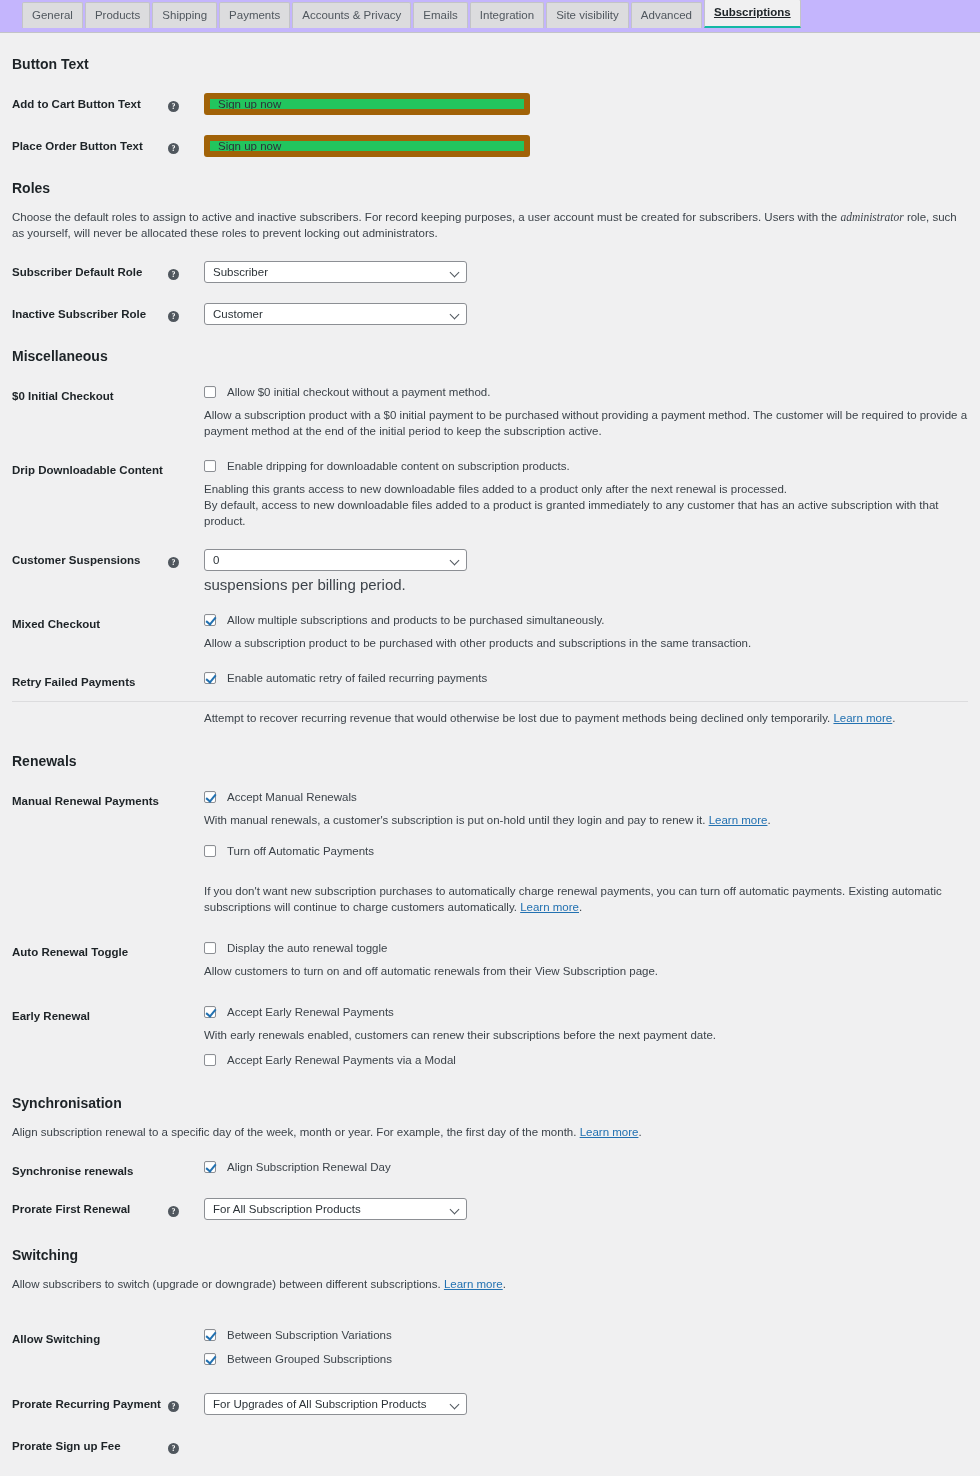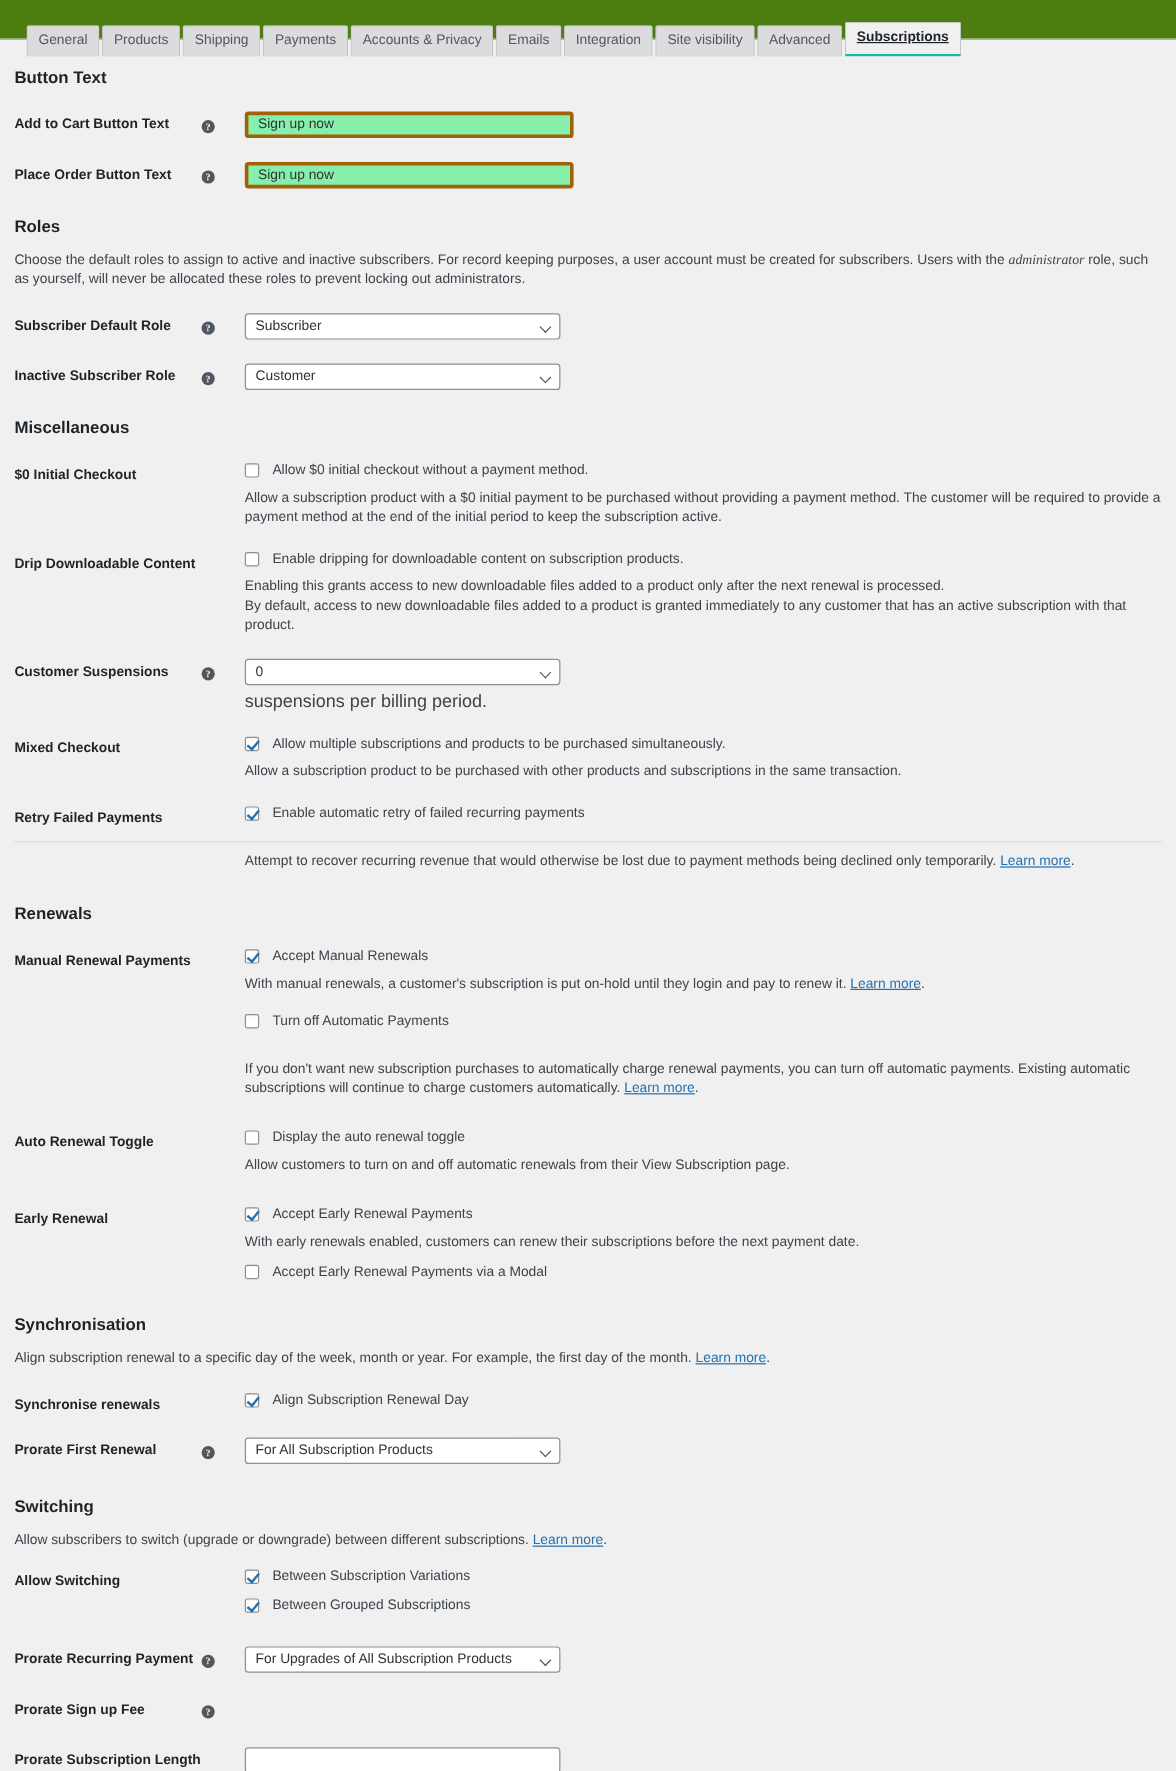--- a/index.html
+++ b/index.html
@@ -8,25 +8,25 @@
     background: #f0f0f1;
     width: 980px;
     font-family: "Liberation Sans", sans-serif;
     color: #3c434a;
     -webkit-font-smoothing: antialiased;
   }
   body { width: 980px; min-height: 1476px; position: relative; }
 
   
   .tab-wrap {
-    padding: 19px 0 0 22px;
+    padding: 0 0 0 22px;
     border-bottom: 1px solid #c3c4c7;
     height: 33px;
     position: relative;
-    background: #4d7c0f;
+    background: #c4b5fd;
   }
   .tab-list { display: flex; align-items: flex-end; gap: 2px; height: 27px; }
   .tab {
     display: inline-block;
     padding: 5px 9px 6px;
     font-size: 11.5px;
     line-height: 14px;
     font-weight: 400;
     color: #50575e;
     background: #dcdcde;
@@ -100,29 +100,29 @@
     font-weight: 700;
     font-family: "Liberation Serif", serif;
     cursor: help;
     vertical-align: middle;
     user-select: none;
   }
   .field-col { flex: 1 1 auto; padding-left: 24px; }
 
   
   input.text-input {
-    width: 274px;
+    width: 326px;
     height: 22px;
     font-size: 11.5px;
     font-family: "Liberation Sans", sans-serif;
     color: #2c3338;
     padding: 1px 8px;
-    border: 3px solid #a16207;
+    border: 6px solid #a16207;
     border-radius: 3px;
-    background: #86efac;
+    background: #22c55e;
     outline: none;
     line-height: 20px;
   }
   .select-box {
     position: relative;
     width: 263px;
     height: 22px;
     border: 1px solid #8c8f94;
     border-radius: 3px;
     background: #fff;
@@ -414,21 +414,21 @@
       <div class="select-box">
         <span>For All Subscription Products</span>
         <span class="chev"></span>
       </div>
     </div>
   </div>
 
   <h2 class="section-title" style="margin-top:26px">Switching</h2>
   <p class="section-desc"><span>Allow subscribers to switch (upgrade or downgrade) between different subscriptions. </span><a class="link" href="#">Learn more</a><span>.</span></p>
 
-  <div class="row" style="margin-top:15px">
+  <div class="row" style="margin-top:36px">
     <div class="row-label">Allow Switching</div>
     <div class="help-col"></div>
     <div class="field-col">
       <div class="cb-line">
         <span class="cbox checked"></span>
         <span class="cb-label">Between Subscription Variations</span>
       </div>
       <div style="height:9px"></div>
       <div class="cb-line">
         <span class="cbox checked"></span>

